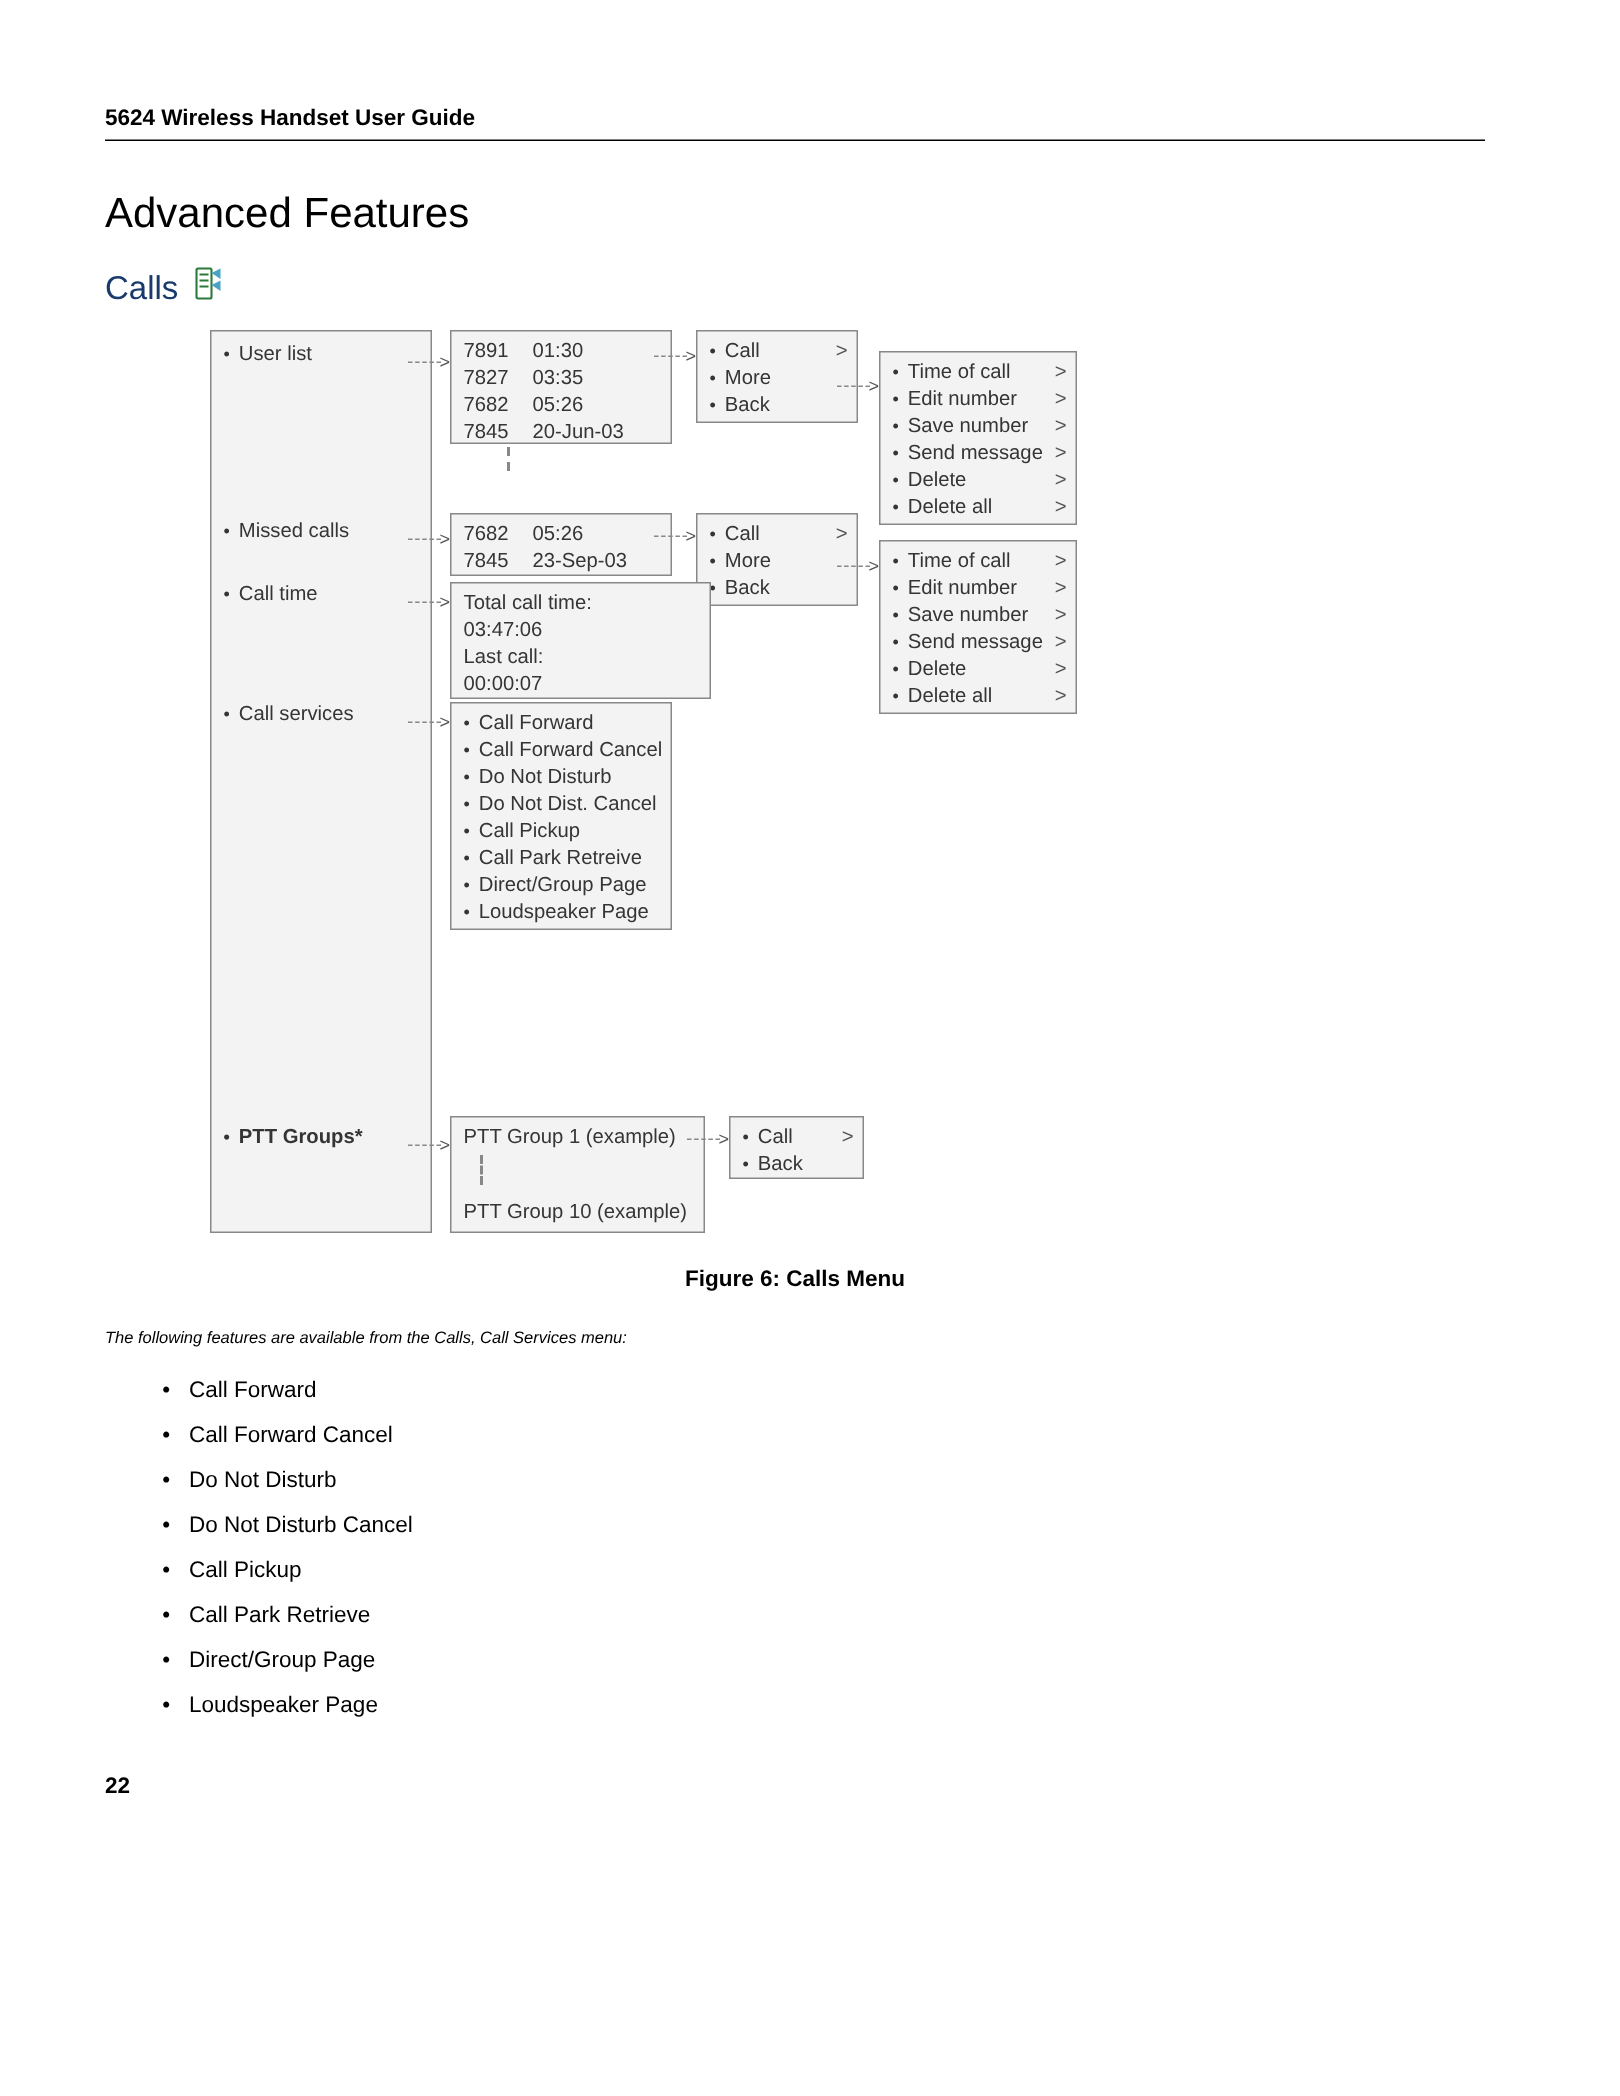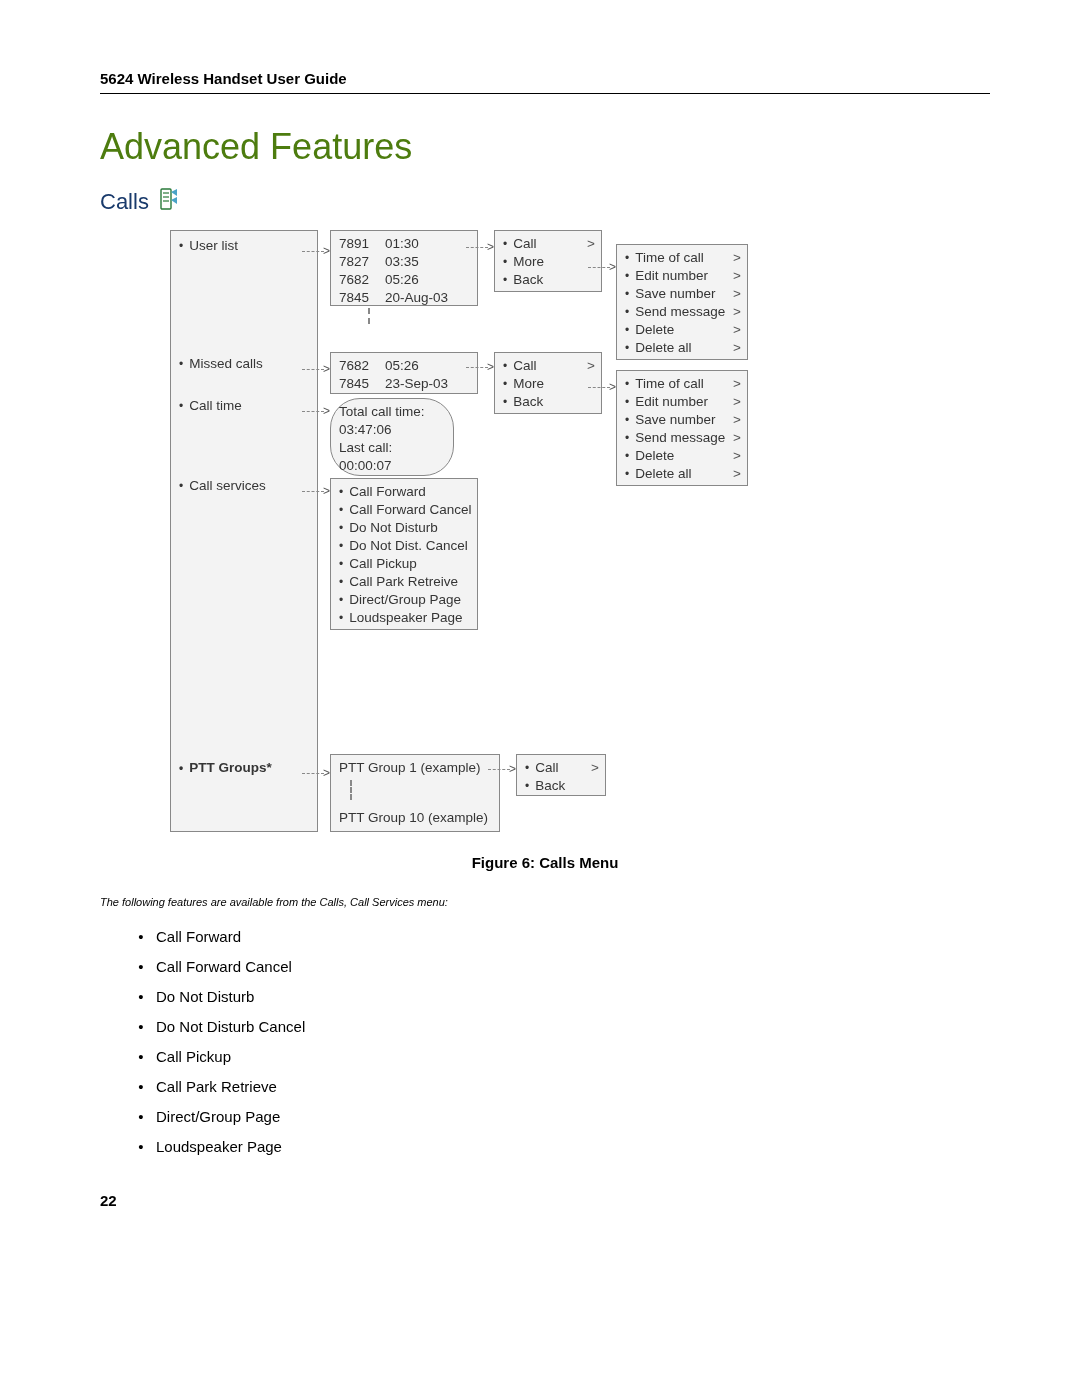--- a/index.html
+++ b/index.html
@@ -5,33 +5,33 @@
 body {
   margin: 0;
   padding: 0;
   font-family: Arial, Helvetica, sans-serif;
   background: #fff;
   color: #000;
 }
 .page {
   width: 1080px;
   margin: 0 auto;
-  padding: 70px 90px 40px 100px;
+  padding: 70px 90px 40px 70px;
   box-sizing: border-box;
 }
 .header-line {
   font-weight: bold;
   font-size: 15px;
   border-bottom: 1.5px solid #000;
   padding-bottom: 6px;
 }
 h1.adv {
-  color: #4d7c0f;
+  color: #000000;
   font-weight: normal;
-  font-size: 36px;
+  font-size: 28px;
   margin: 32px 0 20px 0;
 }
 h2.calls {
   color: #193a6b;
   font-weight: normal;
   font-size: 22px;
   margin: 0 0 14px 0;
   display: flex;
   align-items: center;
   gap: 10px;
@@ -173,21 +173,21 @@
       </div>
     <div class="dash-arrow" style="left:132px; top:536px;">
         <div class="line" style="width:22px;"></div>
         <div class="head"></div>
       </div>
 
     <div class="box" style="left:160px; top:0; width:148px; height:76px;">
       <div class="plain-row"><span style="display:inline-block;width:46px;">7891</span><span>01:30</span></div>
       <div class="plain-row"><span style="display:inline-block;width:46px;">7827</span><span>03:35</span></div>
       <div class="plain-row"><span style="display:inline-block;width:46px;">7682</span><span>05:26</span></div>
-      <div class="plain-row"><span style="display:inline-block;width:46px;">7845</span><span>20-Aug-03</span></div>
+      <div class="plain-row"><span style="display:inline-block;width:46px;">7845</span><span>20-Jun-03</span></div>
     </div>
     <div class="vdots" style="left:198px; top:78px; height:16px;"></div>
 
     <div class="dash-arrow" style="left:296px; top:10px;">
         <div class="line" style="width:22px;"></div>
         <div class="head"></div>
       </div>
 
     <div class="box" style="left:324px; top:0; width:108px; height:62px;">
       <div class="bullet-row arrow-right">Call</div>
@@ -229,21 +229,21 @@
 
     <div class="box" style="left:446px; top:140px; width:132px; height:116px;">
       <div class="bullet-row arrow-right">Time of call</div>
       <div class="bullet-row arrow-right">Edit number</div>
       <div class="bullet-row arrow-right">Save number</div>
       <div class="bullet-row arrow-right">Send message</div>
       <div class="bullet-row arrow-right">Delete</div>
       <div class="bullet-row arrow-right">Delete all</div>
     </div>
 
-    <div class="box" style="left:160px; top:168px; width:124px; height:78px;border-radius:30px;">
+    <div class="box" style="left:160px; top:168px; width:174px; height:78px;">
       <div class="plain-row">Total call time:</div>
       <div class="plain-row">03:47:06</div>
       <div class="plain-row">Last call:</div>
       <div class="plain-row">00:00:07</div>
     </div>
 
     <div class="box" style="left:160px; top:248px; width:148px; height:152px;">
       <div class="bullet-row">Call Forward</div>
       <div class="bullet-row">Call Forward Cancel</div>
       <div class="bullet-row">Do Not Disturb</div>

